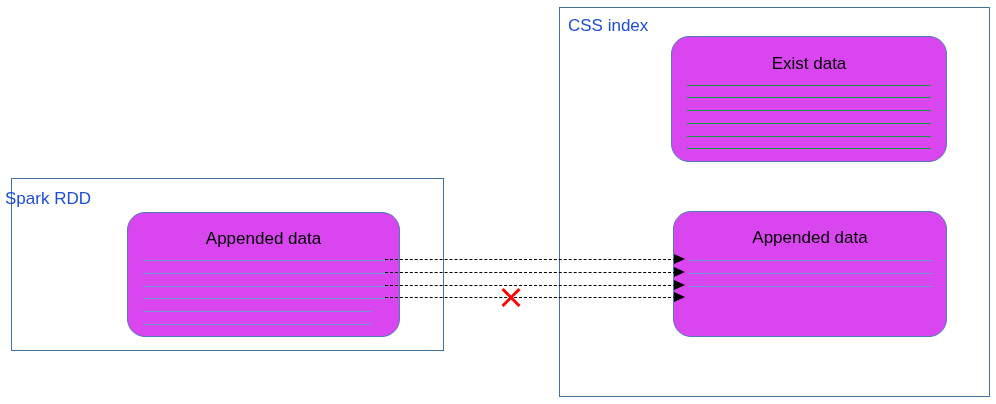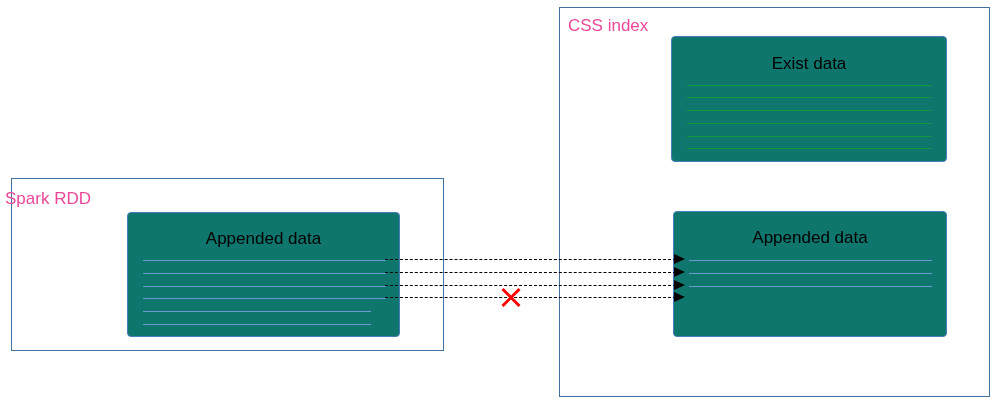--- a/index.html
+++ b/index.html
@@ -21,38 +21,38 @@
   
   .container {
     position: absolute;
     box-sizing: border-box;
     border: 1.5px solid #41719c;
     background: transparent;
   }
   .container-title {
     position: absolute;
     font-size: 17px;
-    color: #ec4899;
+    color: #1d4ed8;
     white-space: nowrap;
     line-height: 1;
   }
 
   #spark-container { left: 11px;  top: 178px; width: 433px; height: 173px; }
   #spark-title     { left: 5px;  top: 190px; }
 
   #css-container   { left: 559px; top: 7px;   width: 431px; height: 390px; }
   #css-title       { left: 568px; top: 17px;  }
 
   
   .data-box {
     position: absolute;
     box-sizing: border-box;
-    background: #0f766e;
+    background: #d946ef;
     border: 1.5px solid #4a7ebb;
-    border-radius: 4px;
+    border-radius: 18px;
   }
   .data-box-title {
     position: absolute;
     left: 0;
     width: 100%;
     text-align: center;
     font-size: 17px;
     color: #000000;
     line-height: 1;
     white-space: nowrap;

